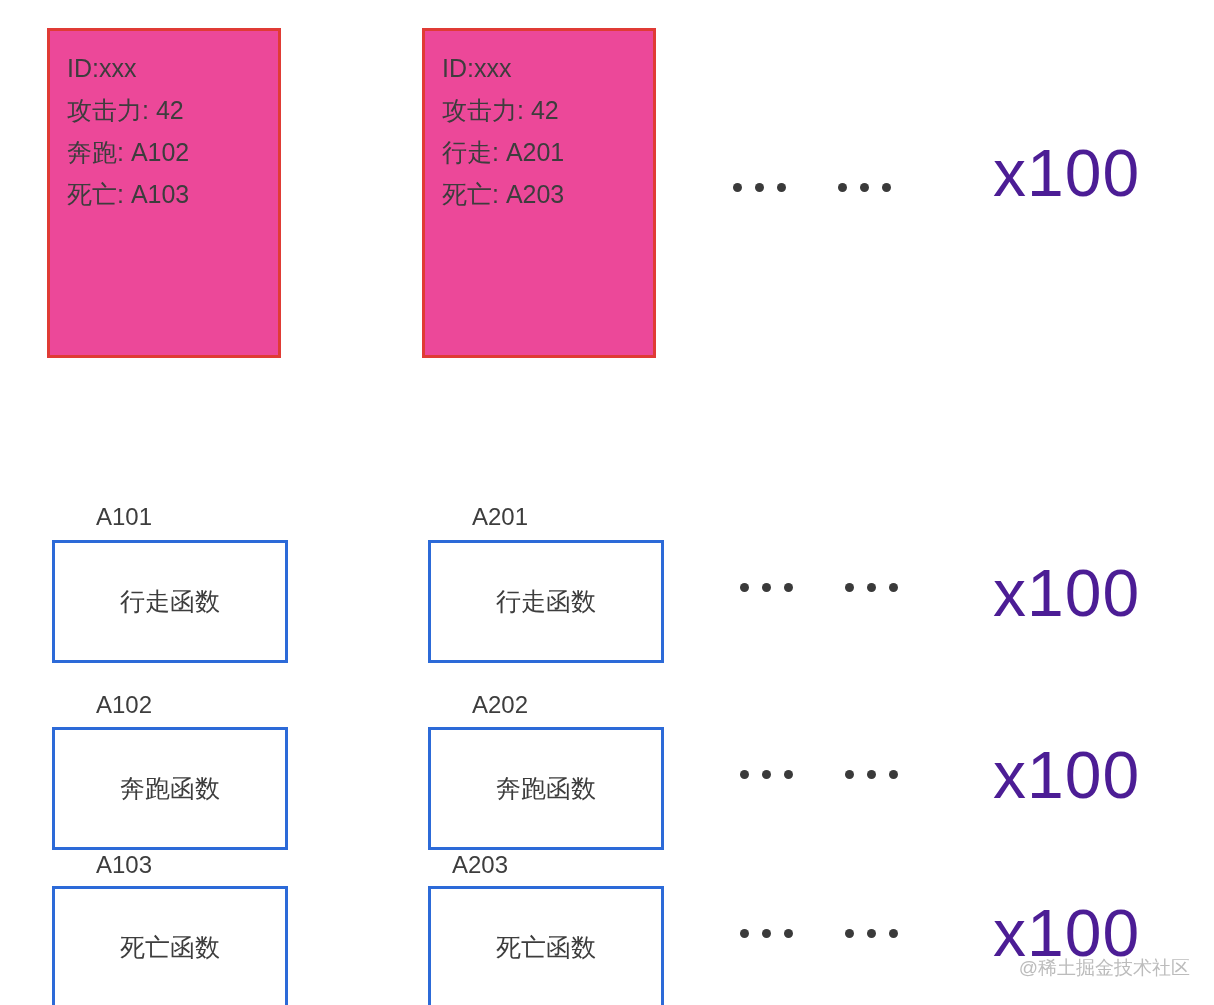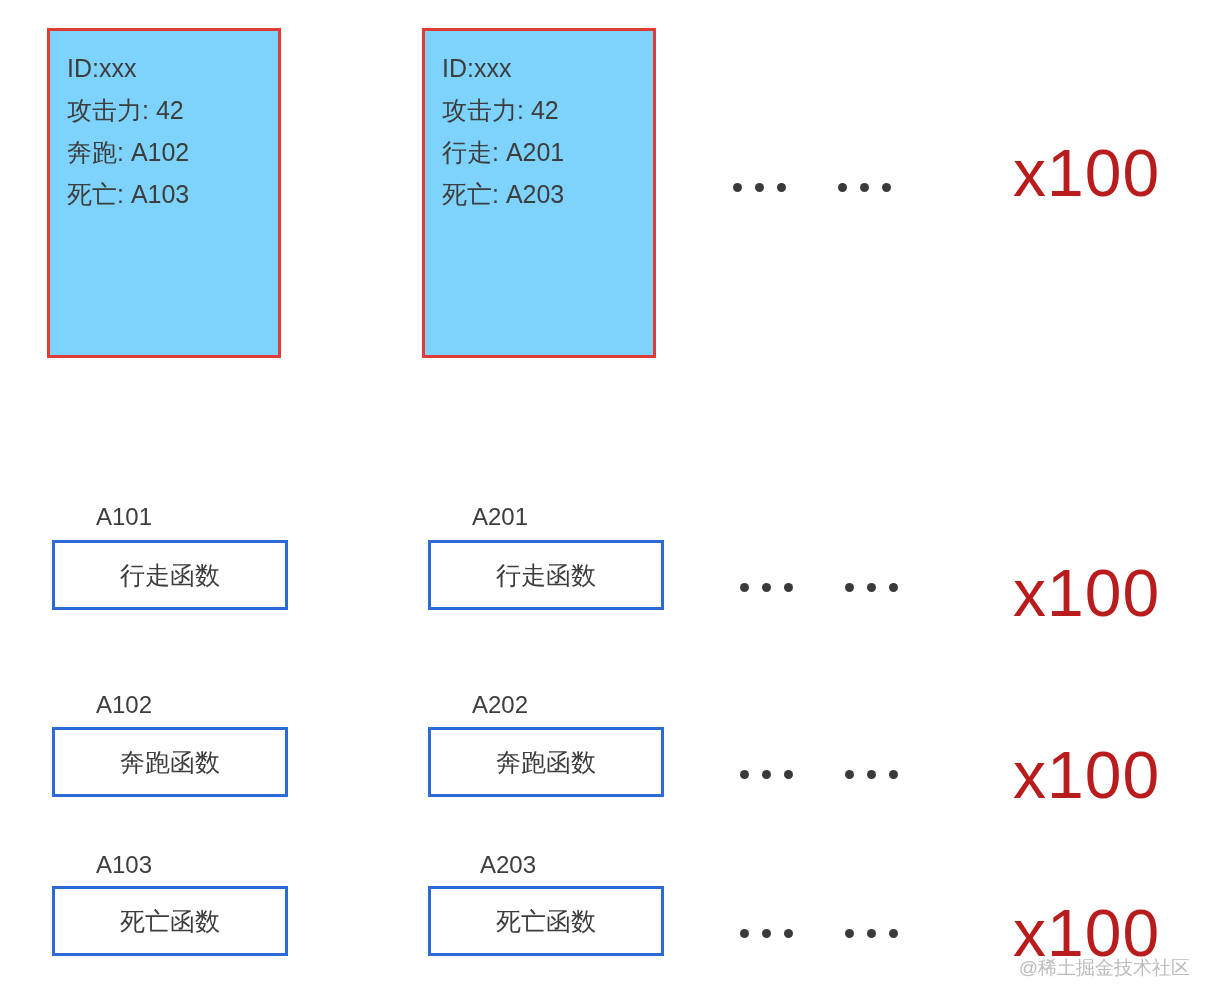--- a/index.html
+++ b/index.html
@@ -21,21 +21,21 @@
     background:#ffffff;
     overflow:hidden;
   }
   
   .obj-card{
     position:absolute;
     top:28px;
     width:234px;
     height:330px;
     border:3px solid var(--object-border);
-    background:#7dd3fc;
+    background:#ec4899;
     padding:16px 0 0 17px;
   }
   .obj-card.first{left:47px;}
   .obj-card.second{left:422px;}
   .obj-line{
     display:block;
     font-size:25px;
     line-height:42px;
     color:var(--text);
     white-space:nowrap;
@@ -59,38 +59,37 @@
     border-radius:50%;
     background:#3a3a3a;
   }
   
   .x100{
     position:absolute;
     left:993px;
     font-size:66px;
     line-height:66px;
     font-weight:400;
-    color:#b91c1c;
+    color:#4c1d95;
     letter-spacing:1px;
     white-space:nowrap;
-    margin-left:20px;
   }
   
   .fn-label{
     position:absolute;
     font-size:24px;
     line-height:30px;
     color:var(--text);
     white-space:nowrap;
     margin-left:44px;
   }
   .fn-box{
     position:absolute;
     width:236px;
-    height:70px;
+    height:123px;
     border:3px solid var(--function-border);
     background:#fff;
     display:flex;
     align-items:center;
     justify-content:center;
   }
   .fn-box .fn-text{
     font-size:25px;
     color:var(--text);
     white-space:nowrap;
@@ -179,21 +178,21 @@
         <div class="dot"></div>
         <div class="dot"></div>
     </div>
   </div>
   <div class="x100" style="top:742px;">x100</div>
 
   <div class="fn-label" style="left:52px;top:850px;">A103</div>
   <div class="fn-box" style="left:52px;top:886px;">
     <span class="fn-text">死亡函数</span>
   </div>
-  <div class="fn-label" style="left:436px;top:850px;text-align:right;">A203</div>
+  <div class="fn-label" style="left:408px;top:850px;text-align:right;">A203</div>
   <div class="fn-box" style="left:428px;top:886px;">
     <span class="fn-text">死亡函数</span>
   </div>
   <div class="dots" style="left:740px;top:912px;">
     <div class="dot-group">
       <div class="dot"></div>
         <div class="dot"></div>
         <div class="dot"></div>
     </div>
     <div class="dot-group">

